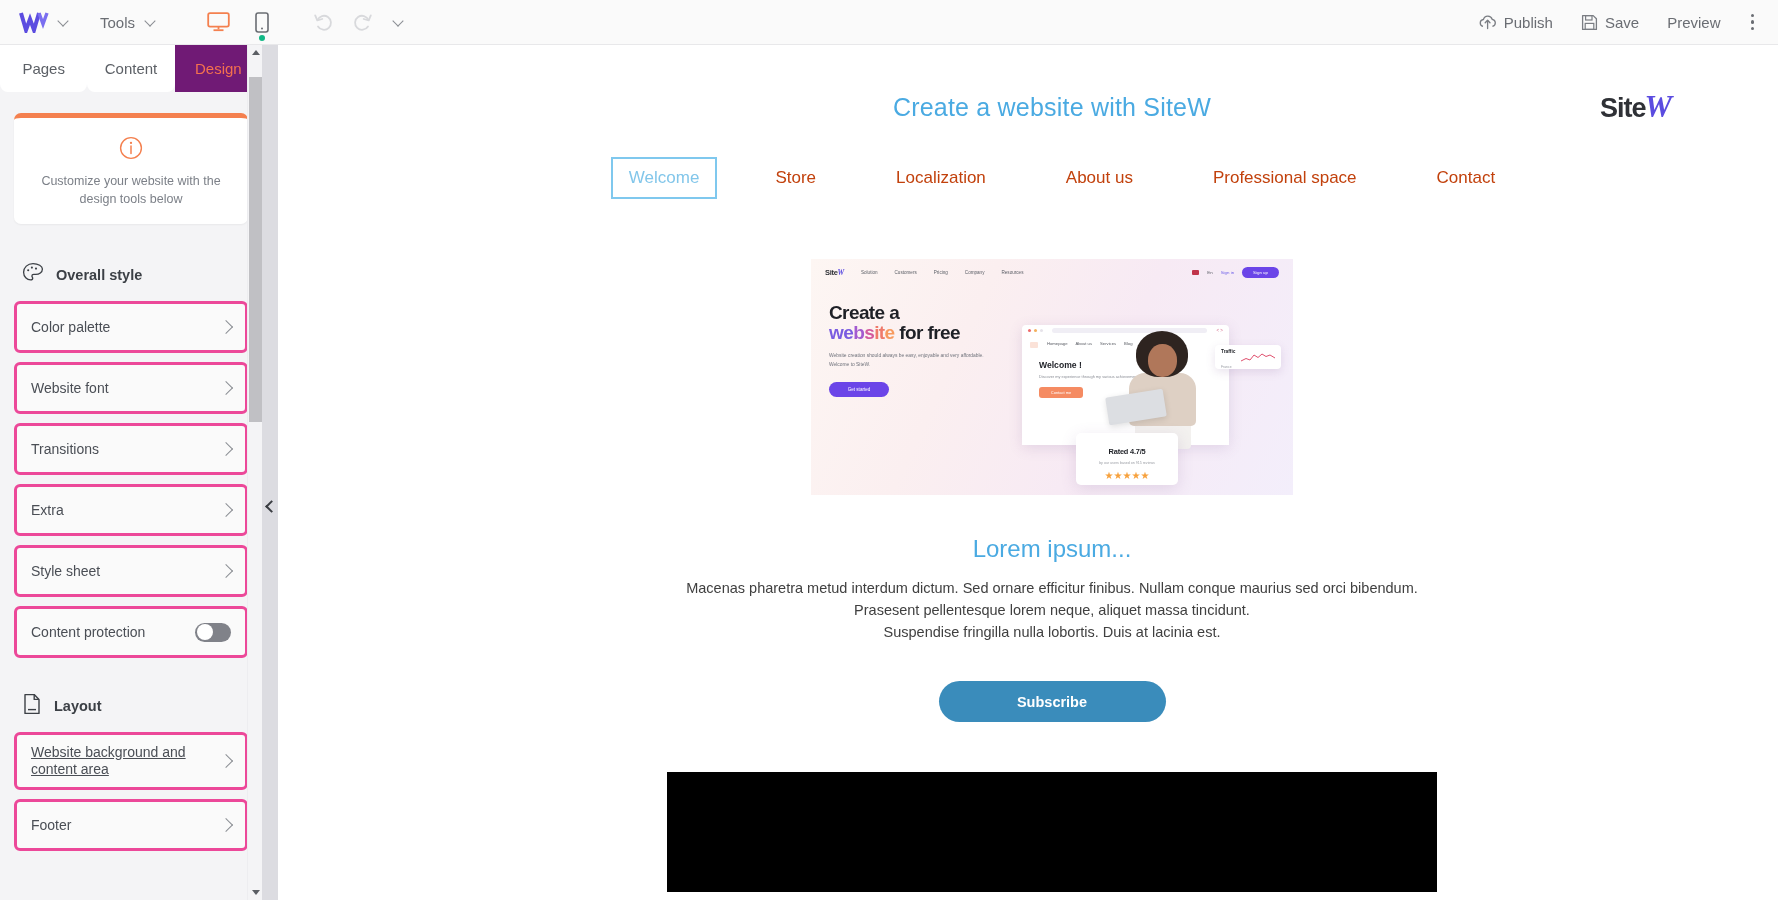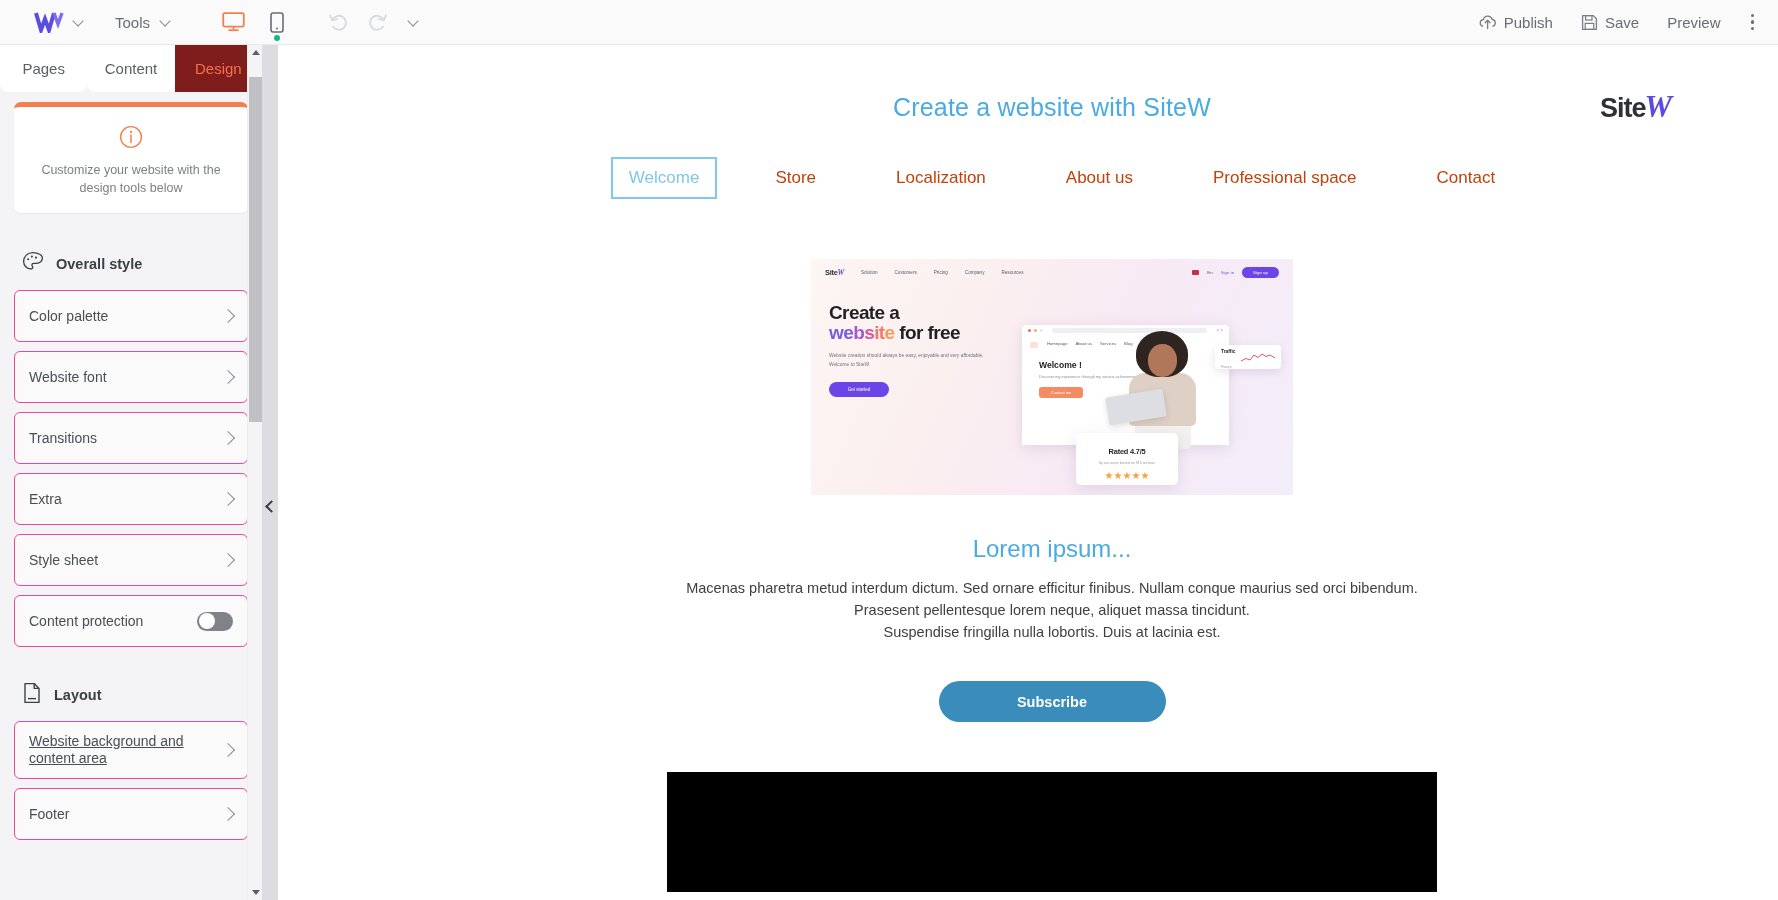--- a/index.html
+++ b/index.html
@@ -11,21 +11,20 @@
   }
 
   
   .toolbar {
     height: 45px;
     background: #fafafa;
     border-bottom: 1px solid #e8e8ea;
     display: flex;
     align-items: center;
     position: relative;
-    padding-left: 15px;
   }
   .tb-left { display: flex; align-items: center; gap: 0; padding-left: 16px; }
   .tb-right { margin-left: auto; display: flex; align-items: center; gap: 0; padding-right: 14px; }
 
   .logo-w { width: 36px; height: 28px; display:flex; align-items:center; justify-content:center; }
   .chev-sm {
     width: 22px; height: 30px; display: flex; align-items: center; justify-content: center;
     cursor: pointer;
   }
   .chev-sm::after {
@@ -63,48 +62,49 @@
     position: relative;
     display:flex; flex-direction:column;
   }
   .tabs { display:flex; height:47px; align-items:stretch; }
   .tab {
     flex:1; display:flex; align-items:center; justify-content:center;
     font-size:15px; color:#5c6066; cursor:pointer;
     background:#ffffff; border-radius: 0 0 8px 8px;
   }
   .tab + .tab { }
-  .tab.active { background:#7f1d1d; color:#f4714e; border-radius:0; }
+  .tab.active { background:#701a75; color:#f4714e; border-radius:0; }
 
   .side-scroll {
     flex:1; overflow:hidden; position:relative;
     padding: 10px 14px 0 14px;
   }
 
   .notice {
     background:#ffffff;
     border-radius: 7px;
     border-top: 5px solid #f4804f;
     padding: 16px 14px 16px;
     text-align:center;
     box-shadow: 0 1px 2px rgba(0,0,0,.05);
     margin-bottom: 30px;
+    margin-top: 11px;
   }
   .notice-ico { margin: 2px auto 12px; width:24px; height:24px; }
   .notice-txt { font-size:12.5px; color:#7c8088; line-height:1.45; }
 
   .sec-head {
     display:flex; align-items:center; gap:12px;
     padding: 8px 8px 14px 8px;
   }
   .sec-head span { font-size:14.5px; font-weight:bold; color:#3c4046; }
 
   .row {
     background:#fafafa;
-    border:1px solid #ec4899;
+    border:3px solid #ec4899;
     border-radius:6px;
     height:52px;
     display:flex; align-items:center;
     padding: 4px 14px;
     margin-bottom: 9px;
     cursor:pointer;
   }
   .row-label { font-size:14px; color:#4a4e55; line-height:1.25; }
   .row-chev { margin-left:auto; width:10px; height:10px;
     border-right:1.5px solid #8a8d93; border-bottom:1.5px solid #8a8d93;

